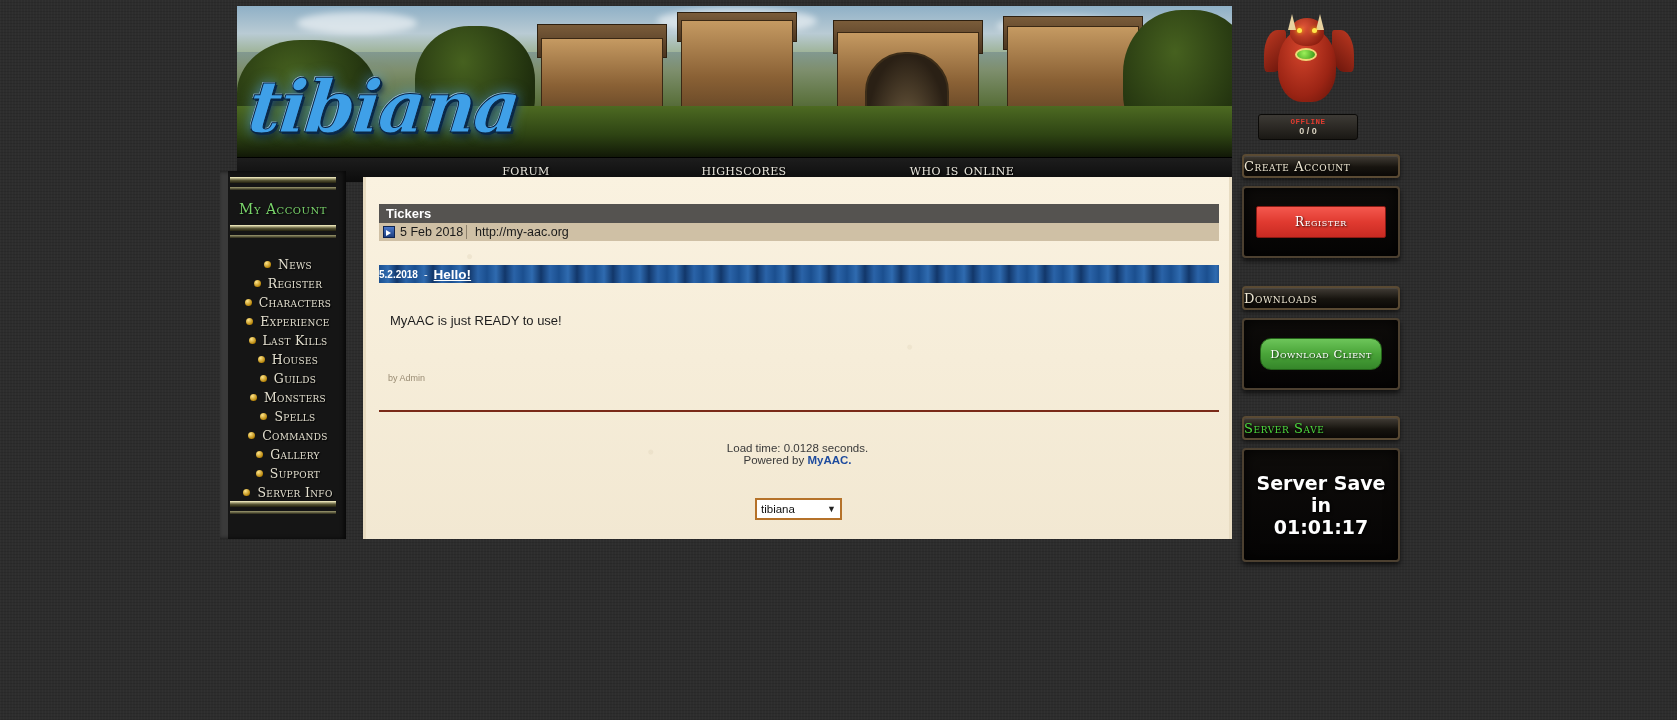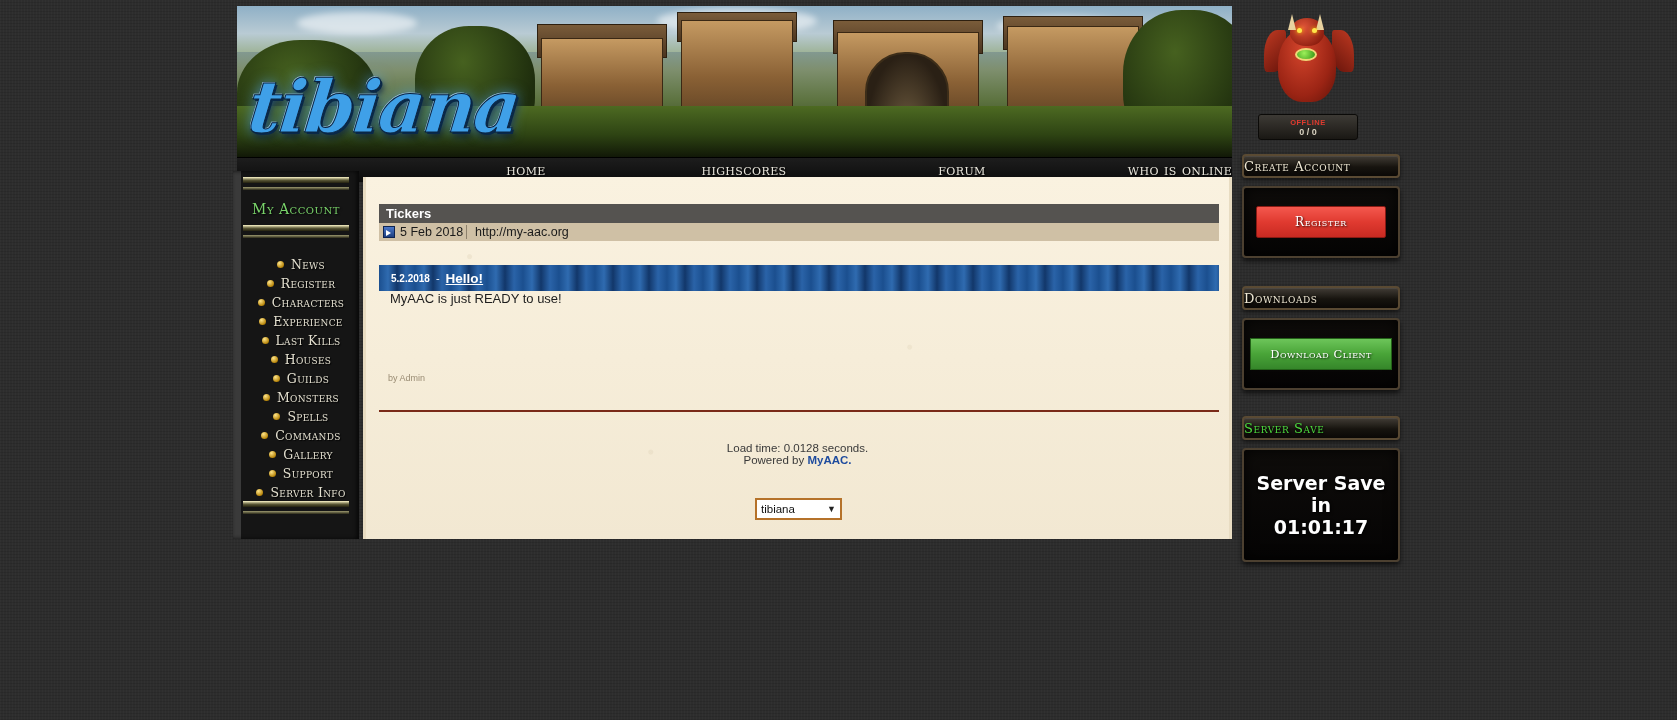--- a/index.html
+++ b/index.html
@@ -83,21 +83,21 @@
     display:flex; align-items:center; justify-content:center;
     color:#e9e6dc;
     font-family:"DejaVu Serif", serif;
     font-size: 15px; font-variant: small-caps; letter-spacing:.4px;
     text-shadow: 1px 1px 2px #000;
     cursor:pointer; height:100%;
   }
 
   
   #leftbar {
-    position:absolute; left:233px; top:171px;
+    position:absolute; left:220px; top:171px;
     width:126px; height:368px;
     background: linear-gradient(90deg,#3a3a3a 0 8px, #151515 8px 100%);
     box-shadow: inset -2px 0 4px rgba(0,0,0,.7);
   }
   .barsep {
     position:absolute; left:10px; width:106px; height:6px;
     background: linear-gradient(180deg, #c9c49a, #5a5736 45%, #23210f);
     border-top:1px solid #e6e0b4;
   }
   .barsep2 {
@@ -167,33 +167,33 @@
   }
   .ticker-icon::after {
     content:""; position:absolute; left:2px; top:3px;
     width:0;height:0;border-left:5px solid #fff;
     border-top:3px solid transparent;border-bottom:3px solid transparent;
   }
   .ticker-date { width:66px; }
   .ticker-url { border-left:1px solid #8d816c; padding-left:8px; }
 
   .news-head {
-    position:absolute; left:13px; top:88px; width:840px; height:26px;
+    position:absolute; left:13px; top:88px; width:840px; height:18px;
     background:
       repeating-linear-gradient(90deg,
         #1b4f8f 0px, #2f6bb0 9px, #12376a 18px, #2a63a8 27px, #1b4f8f 36px),
       #1b4f8f;
-    display:flex; align-items:center; padding-left:12px; gap:6px;
+    display:flex; align-items:center; padding-left:0; gap:6px;
     overflow:hidden;
   }
   .news-date { color:#ffffff; font-size:10px; font-weight:bold; }
   .news-title { color:#ffffff; font-size:13.5px; font-weight:bold;text-decoration:underline; }
   .news-dash { color:#fff; font-size:11px; }
   .news-body {
-    position:absolute; left:24px; top:114px;
+    position:absolute; left:24px; top:136px;
     font-size:13px; color:#1d1d1d;
   }
   .news-author {
     position:absolute; left:22px; top:196px;
     font-size:9px; color:#9a8c74;
   }
   .news-rule {
     position:absolute; left:13px; top:233px; width:840px; height:2px;
     background:#7a2a18;
   }
@@ -248,21 +248,21 @@
     background: linear-gradient(135deg,#c03a22,#66130a);
     border-radius: 60% 10% 55% 15%;
   }
   .status-plate {
     position:absolute; left:22px; top:108px; width:100px; height:26px;
     background: linear-gradient(180deg,#3d3a35,#1a1814);
     border:1px solid #0b0a08;
     border-radius:3px;
     display:flex; flex-direction:column; align-items:center; justify-content:center;
   }
-  .status-off { color:#e03b2f; font-size:7.5px; font-weight:bold; letter-spacing:.5px; }
+  .status-off { color:#e03b2f; font-size:7.5px; font-weight:bold; letter-spacing:.5px;font-family:Liberation Mono, monospace; }
   .status-count { color:#d8d2c0; font-size:9px; font-weight:bold; }
 
   .panel-title {
     position:absolute; left:6px; width:158px; height:24px;
     background: linear-gradient(180deg,#413c35,#17140f 55%, #0a0806);
     border:2px solid #5a4a33;
     border-radius:4px;
     display:flex; align-items:center; 
     box-shadow: 0 2px 4px rgba(0,0,0,.6), inset 0 1px 0 rgba(255,255,255,.07);
   }
@@ -285,24 +285,24 @@
     border:1px solid #8a1a14;
     border-radius:2px;
     display:flex;align-items:center;justify-content:center;
     color:#fff;
     font-family:"DejaVu Serif", serif;
     font-size:12px; font-variant: small-caps; letter-spacing:.6px;
     text-shadow:1px 1px 2px rgba(0,0,0,.8);
     cursor:pointer;
   }
   .btn-green {
-    width:142px; height:32px;
+    width:122px; height:32px;
     background: linear-gradient(180deg,#6dc55a,#49a438 50%, #35862a);
     border:1px solid #236218;
-    border-radius:0;
+    border-radius:11px;
     display:flex;align-items:center;justify-content:center;
     color:#fff;
     font-family:"DejaVu Serif", serif;
     font-size:11.5px; font-variant: small-caps; letter-spacing:.5px;
     text-shadow:1px 1px 2px rgba(0,0,0,.8);
     cursor:pointer;
   }
   .save-text {
     color:#fff; text-align:center; line-height:22px;
     font-family:"DejaVu Sans", sans-serif;
@@ -334,23 +334,22 @@
     <div class="tree" style="left:178px;top:20px;width:120px;height:120px;"></div>
     <div class="tree" style="left:886px;top:4px;width:130px;height:140px;"></div>
     <div class="tree" style="left:0px;top:34px;width:140px;height:118px;"></div>
     <div class="grass"></div>
 
     <div id="logo">tibiana</div>
   </div>
 
   <div id="navbar">
     <div class="navwrap">
-      <div class="navitem">home</div>
+      <div class="navitem">forum</div>
       <div class="navitem">highscores</div>
-      <div class="navitem">forum</div>
       <div class="navitem">who is online</div>
     </div>
   </div>
 
   <div id="leftbar">
     <div class="barsep" style="top:6px;"></div>
     <div class="barsep2" style="top:16px;"></div>
 
     <div id="myaccount">My Account</div>
 

